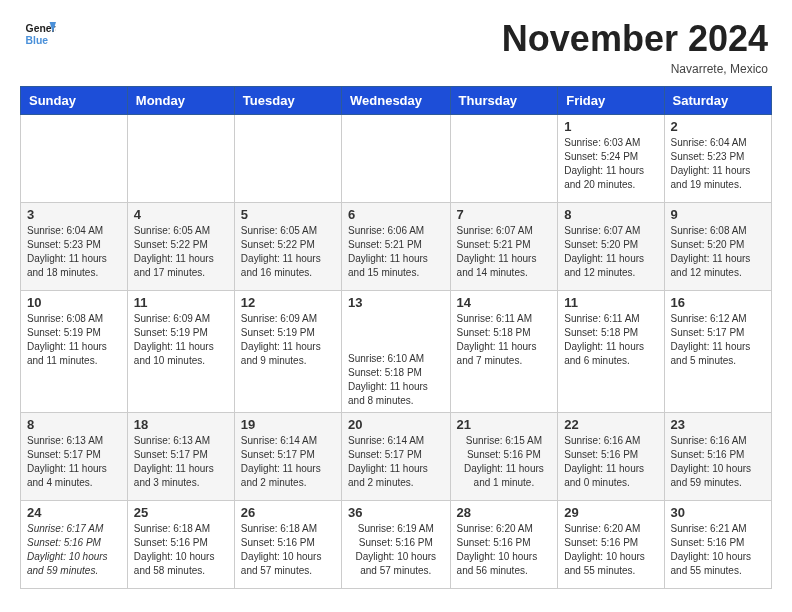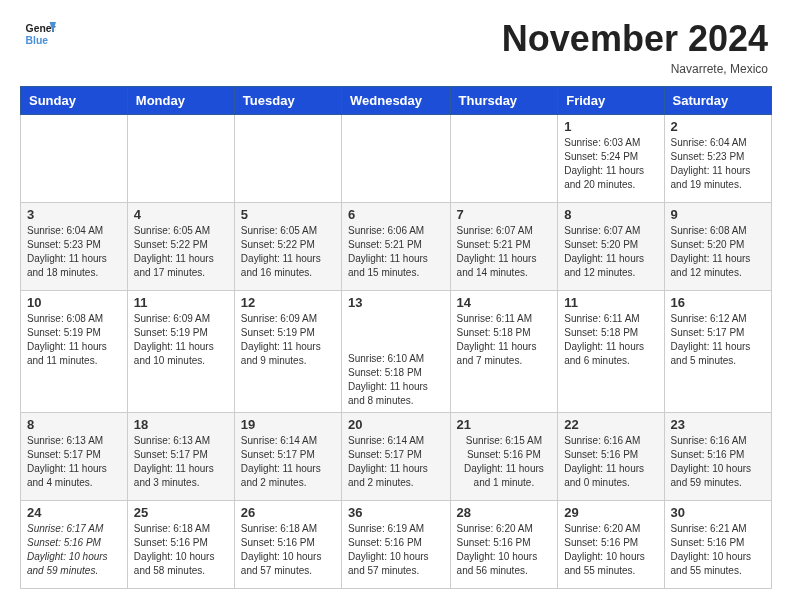--- a/index.html
+++ b/index.html
@@ -285,21 +285,21 @@
 Daylight: 10 hours and 58 minutes.</div>
           </td>
           <td>
             <span class="day-number">26</span>
             <div class="day-info" style="white-space: pre-line;">Sunrise: 6:18 AM
 Sunset: 5:16 PM
 Daylight: 10 hours and 57 minutes.</div>
           </td>
           <td>
             <span class="day-number">36</span>
-            <div class="day-info" style="white-space: pre-line;">Sunrise: 6:19 AM
+            <div class="day-info" style="white-space: pre-line; text-align: center;">Sunrise: 6:19 AM
 Sunset: 5:16 PM
 Daylight: 10 hours and 57 minutes.</div>
           </td>
           <td>
             <span class="day-number">28</span>
             <div class="day-info" style="white-space: pre-line;">Sunrise: 6:20 AM
 Sunset: 5:16 PM
 Daylight: 10 hours and 56 minutes.</div>
           </td>
           <td>

